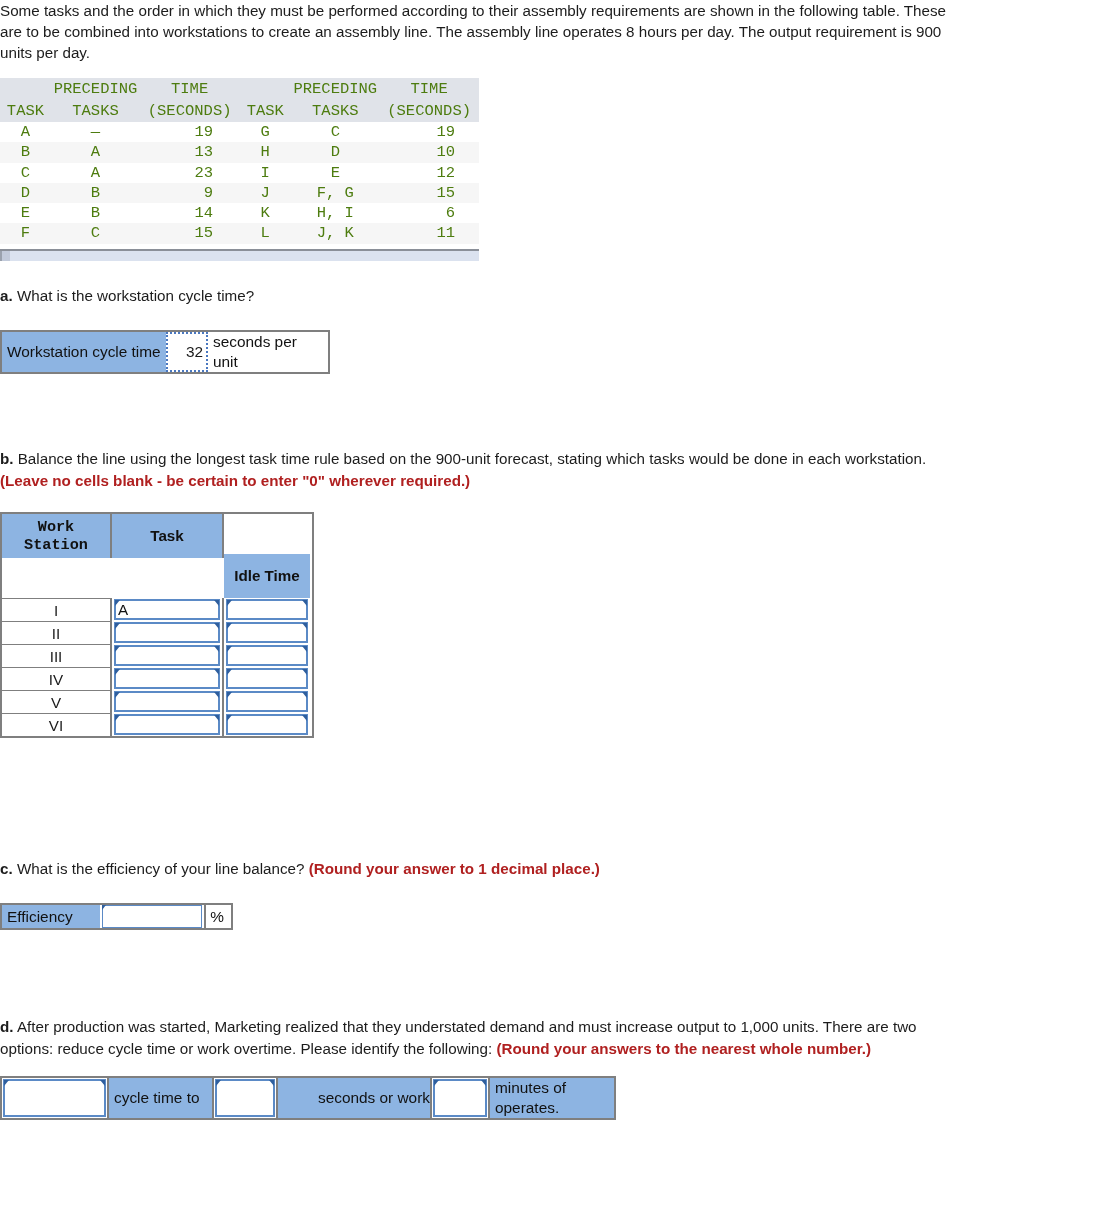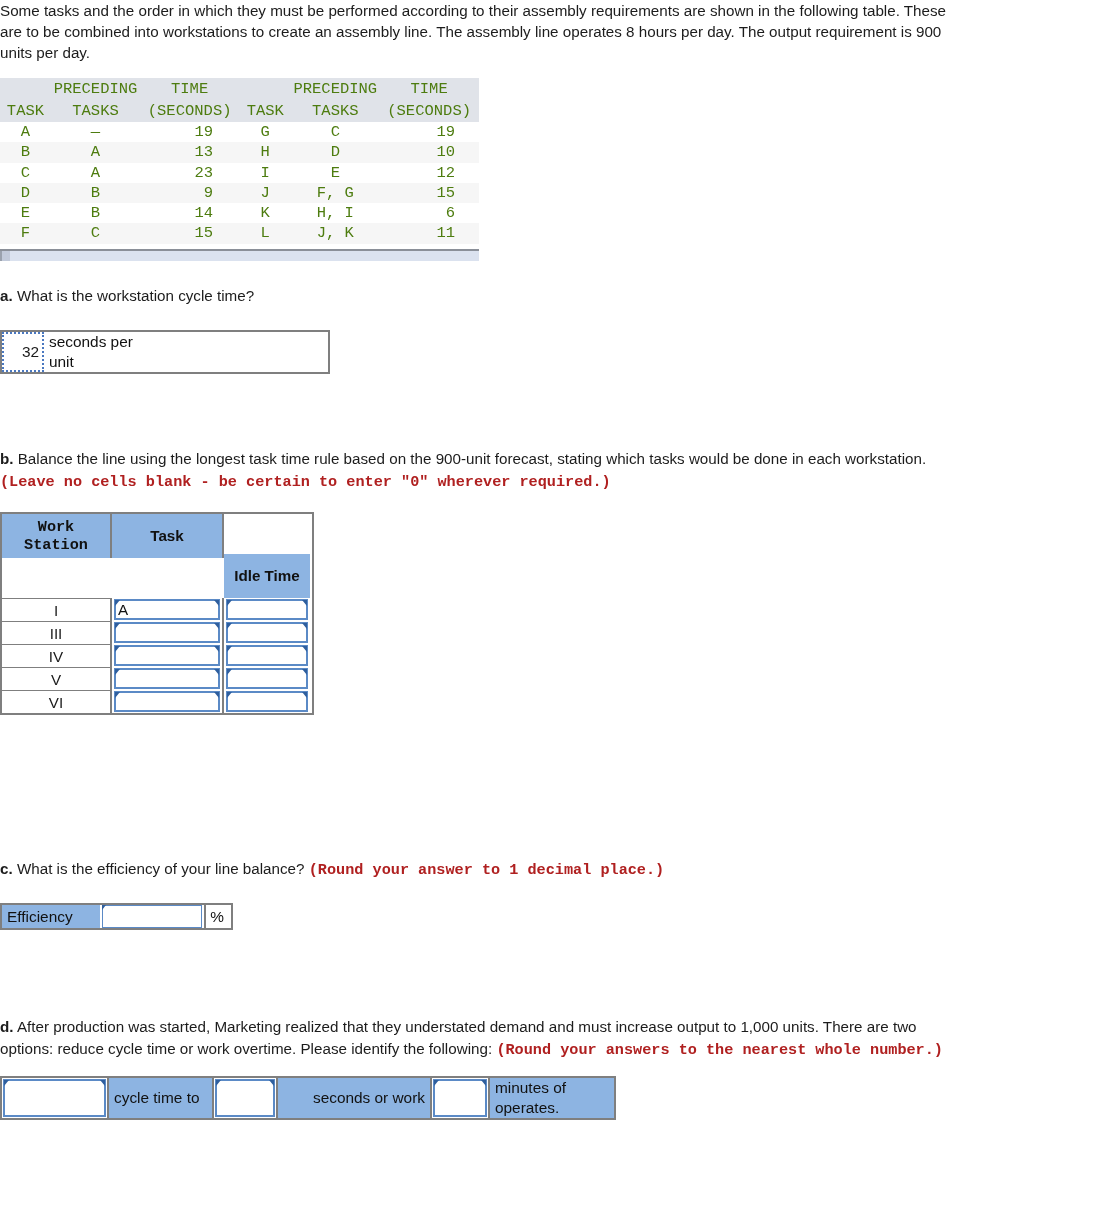--- a/index.html
+++ b/index.html
@@ -84,21 +84,21 @@
   }
 
   
   .q {
     position: absolute;
     font-size: 15.2px;
     line-height: 21.5px;
     color: #1c1c1c;
   }
   .q b { font-weight: bold; }
-  .q .red { color: #b02020; font-weight: bold; font-family: Liberation Mono, monospace; }
+  .q .red { color: #b02020; font-weight: bold; }
 
   
   .ansgrid {
     position: absolute;
     border: 2px solid #7f7f7f;
     box-sizing: border-box;
     display: flex;
     background: #ffffff;
   }
   .cell-blue {
@@ -237,21 +237,21 @@
   #grid-d .b1 { width: 105px; }
   #grid-d .b1 .xin { width: 103px; }
   #grid-d .lbl1 {
     width: 105px; background: #8db4e2; padding-left: 5px;
     border-left: 2px solid #7f7f7f;
     font-size: 15.4px; color:#111;
   }
   #grid-d .b2 { width: 64px; border-left: 2px solid #7f7f7f; }
   #grid-d .b2 .xin { width: 62px; }
   #grid-d .lbl2 {
-    width: 154px; background: #8db4e2; padding-right: 5px;
+    width: 154px; background: #8db4e2; 
     border-left: 2px solid #7f7f7f;
     justify-content: flex-end; text-align: right;
     font-size: 15.4px; color:#111; line-height: 20px;
   }
   #grid-d .b3 { width: 58px; border-left: 2px solid #7f7f7f; }
   #grid-d .b3 .xin { width: 56px; }
   #grid-d .lbl3 {
     flex: 1; background: #8db4e2; padding-left: 5px;
     border-left: 2px solid #7f7f7f;
     font-size: 15.4px; color:#111; line-height: 20px;
@@ -340,20 +340,21 @@
   <div class="hscroll">
     <div class="thumb"></div>
   </div>
 
   <div class="q" style="left:0px; top:285px; width:600px;">
     <b>a.</b>
     <span>What is the workstation cycle time?</span>
   </div>
 
   <div class="ansgrid" id="grid-a">
+    <div class="cell-blue lbl">Workstation cycle time</div>
     <div class="inp">32</div>
     <div class="cell-white unit">seconds per unit</div>
   </div>
 
   <div class="q" style="left:0px; top:448px; width:950px;">
     <b>b.</b>
     <span>Balance the line using the longest task time rule based on the 900-unit forecast, stating which tasks would be done in each workstation.</span>
     <span class="red">(Leave no cells blank - be certain to enter "0" wherever required.)</span>
   </div>
 
@@ -372,20 +373,29 @@
     <div class="wrow">
       <div class="wd c1">I</div>
       <div class="wd c2">
         <div class="xin">A</div>
       </div>
       <div class="wd c3">
         <div class="xin"></div>
       </div>
     </div>
 
+    <div class="wrow">
+      <div class="wd c1">II</div>
+      <div class="wd c2">
+        <div class="xin"></div>
+      </div>
+      <div class="wd c3">
+        <div class="xin"></div>
+      </div>
+    </div>
 
     <div class="wrow">
       <div class="wd c1">III</div>
       <div class="wd c2">
         <div class="xin"></div>
       </div>
       <div class="wd c3">
         <div class="xin"></div>
       </div>
     </div>

